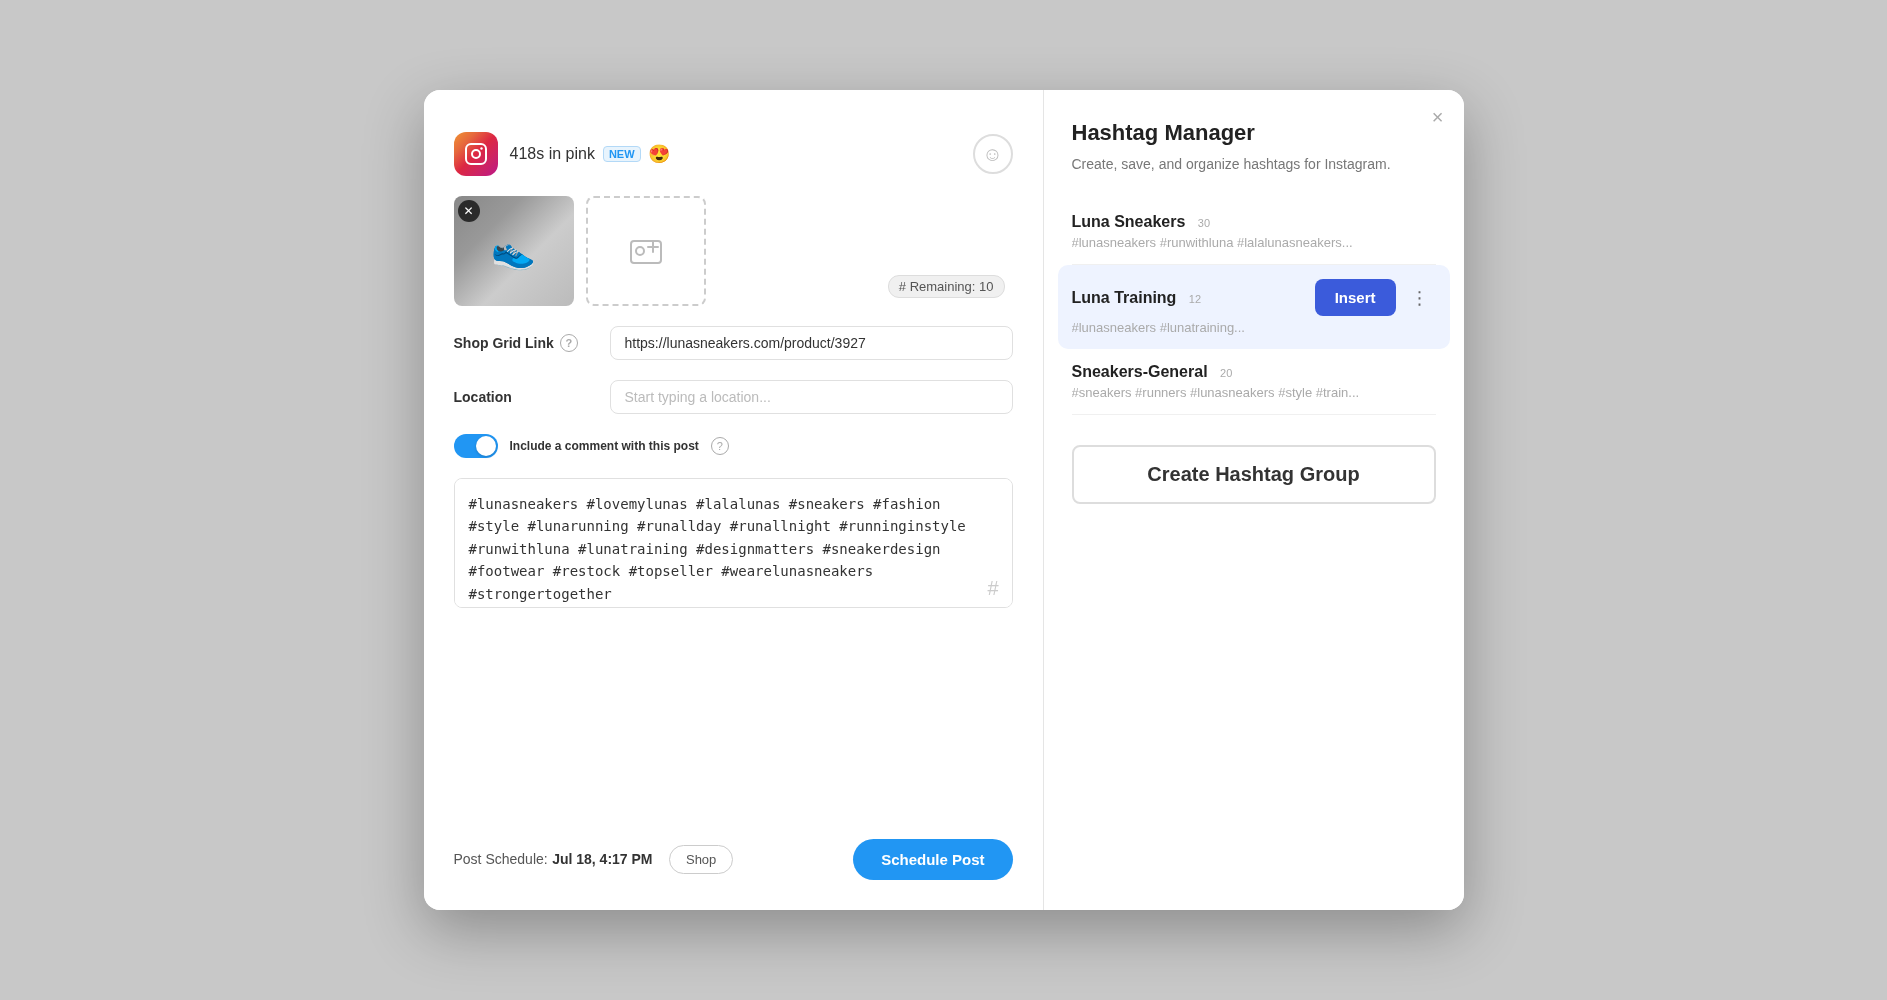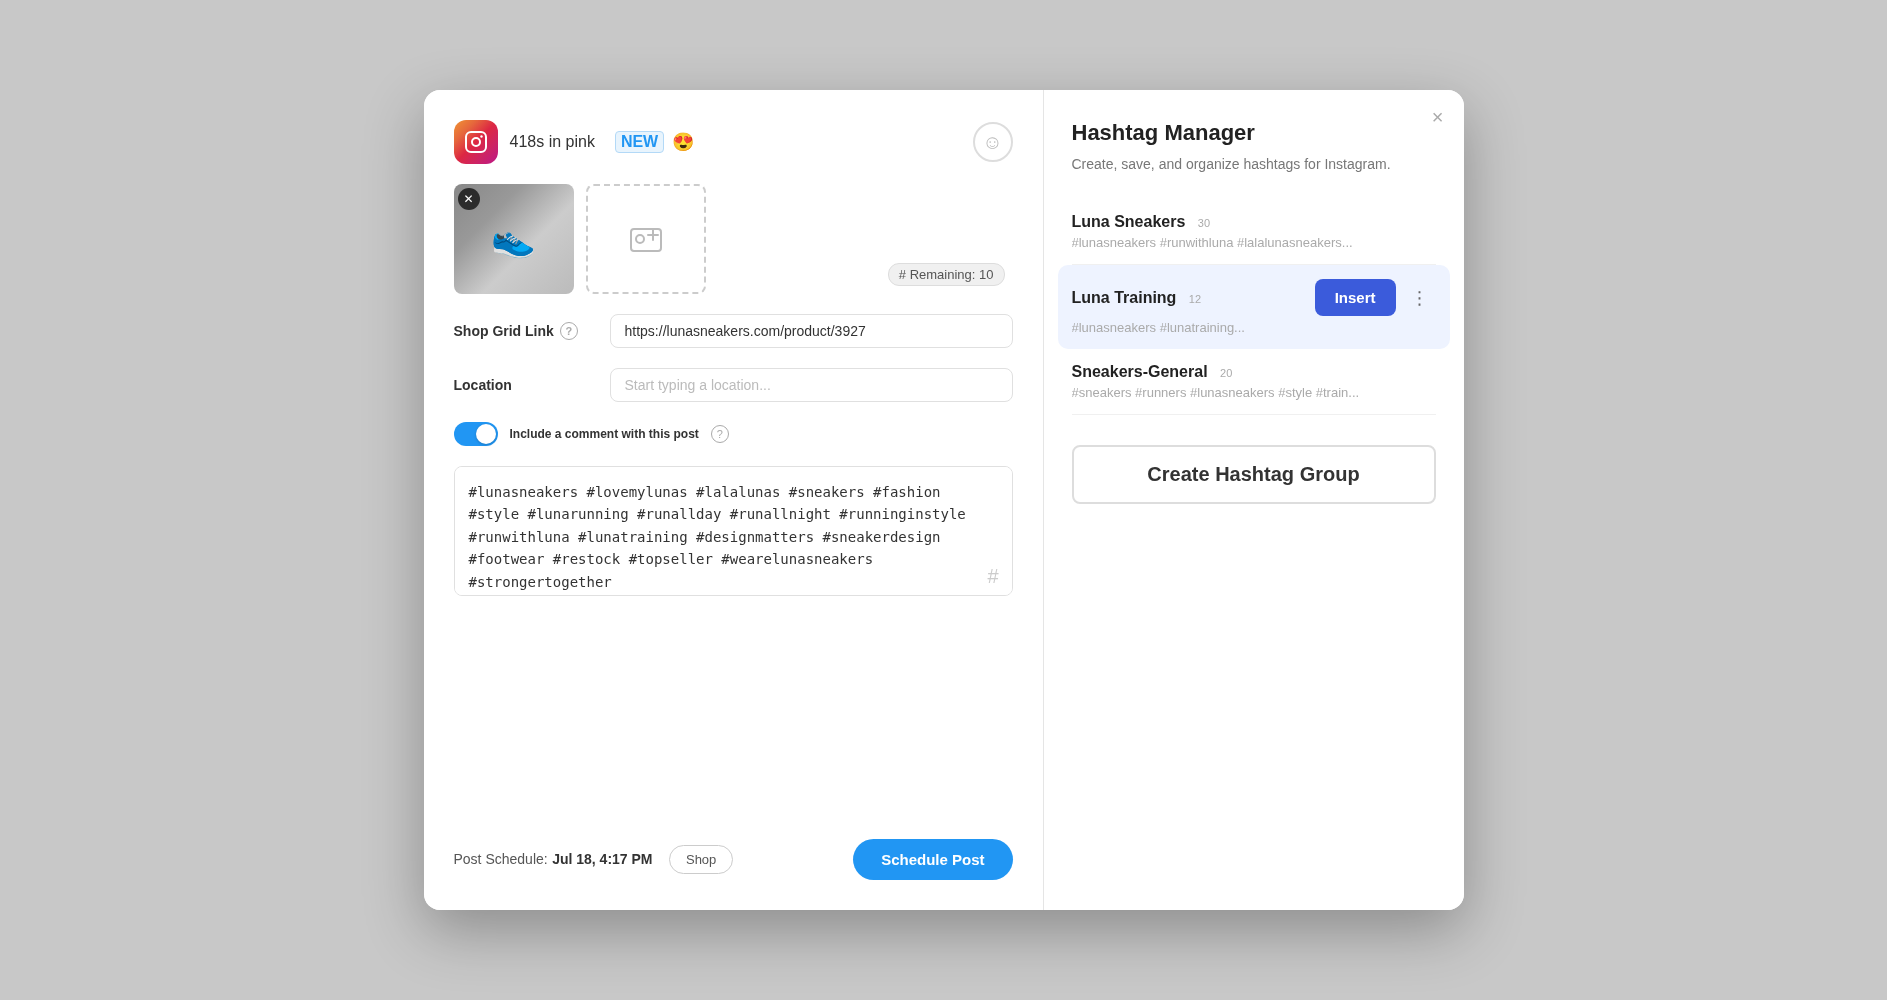--- a/index.html
+++ b/index.html
@@ -18,21 +18,21 @@
       border-radius: 16px;
       overflow: hidden;
       box-shadow: 0 20px 60px rgba(0,0,0,0.3);
       width: 1040px;
       min-height: 820px;
     }
     
     .left-panel {
       flex: 1;
       background: #fff;
-      padding: 30px 30px 30px 30px;
+      padding: 42px 30px 30px 30px;
       border-right: 1px solid #e5e5e5;
       display: flex;
       flex-direction: column;
       gap: 20px;
     }
     .post-header {
       display: flex;
       align-items: center;
       gap: 12px;
     }
@@ -56,24 +56,23 @@
     }
     .post-title-text {
       font-size: 16px;
       color: #333;
     }
     .badge-new {
       background: #e8f4fd;
       border: 1px solid #b3d9f7;
       border-radius: 4px;
       padding: 1px 5px;
-      font-size: 16px;
+      font-size: 11px;
       color: #2196f3;
       font-weight: 600;
-      margin-left: 12px;
     }
     .emoji-face { font-size: 18px; }
     .emoji-btn {
       margin-left: auto;
       width: 40px;
       height: 40px;
       border-radius: 50%;
       border: 2px solid #ddd;
       background: #fff;
       display: flex;

